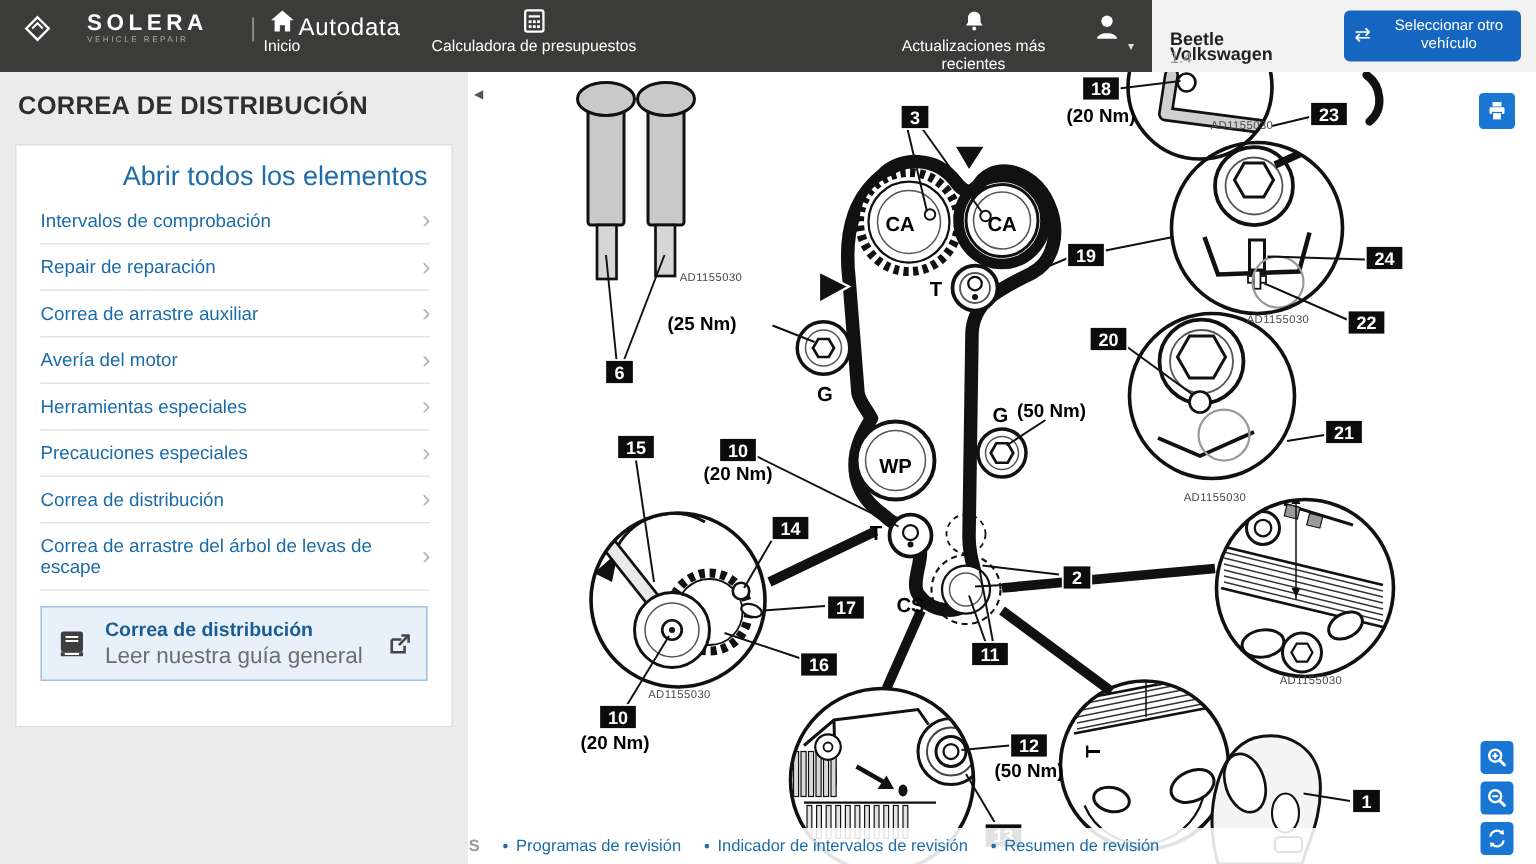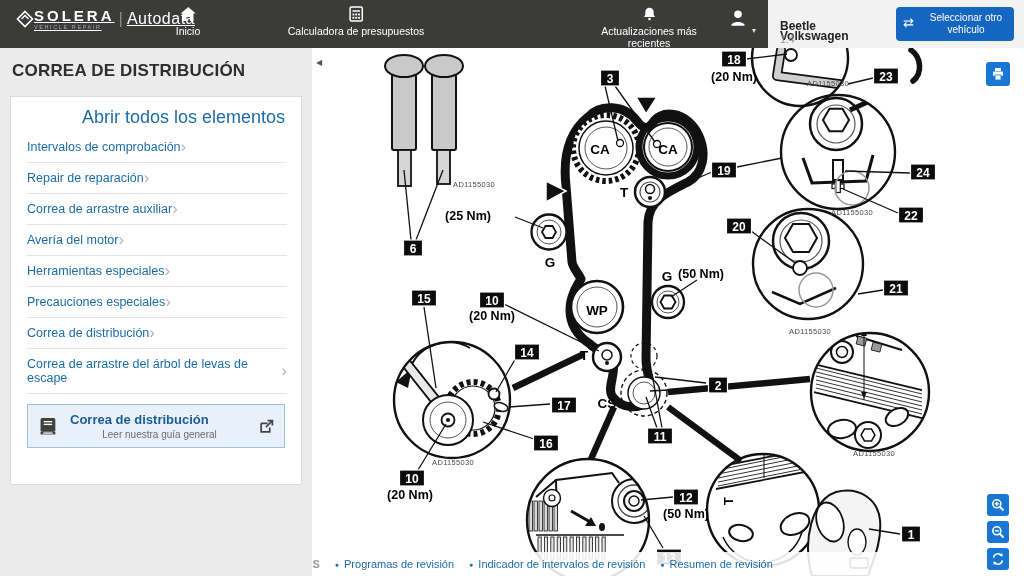--- a/index.html
+++ b/index.html
@@ -10,21 +10,21 @@
   #diagram { position:absolute; left:0; top:0; width:1024px; height:576px; z-index:1; }
   #diagram text { font-family:"Liberation Sans", sans-serif; }
   .co  { font-weight:bold; font-size:12px; fill:#fff; text-anchor:middle; }
   .pl  { font-weight:bold; font-size:13.5px; fill:#000; text-anchor:middle; }
   .tq  { font-weight:bold; font-size:12.5px; fill:#000; text-anchor:middle; }
   .wm  { font-size:7.5px; fill:#4a4a4a; text-anchor:middle; letter-spacing:.3px; }
 
   
   .hdr { position:absolute; left:0; top:0; width:768px; height:48px; background:#3b3b3a;
          color:#fff; z-index:5; }
-  .logo { position:absolute; left:16px; top:8px; display:flex; align-items:center; gap:0;text-decoration:underline; }
+  .logo { position:absolute; left:16px; top:8px; display:flex; align-items:center; gap:24px; }
   .logo-mark { width:18px; height:18px; }
   .brand-col { display:flex; flex-direction:column; line-height:1; }
   .brand { font-size:15px; font-weight:bold; letter-spacing:3px; }
   .brand-sub { font-size:5.5px; color:#a8a8a8; letter-spacing:1.6px; text-transform:uppercase; margin-top:2px; }
   .logo-div { color:#8b8b8b; font-size:17px; font-weight:300; margin:0 4px; }
   .product { font-size:16px; letter-spacing:.5px; }
   .nav-item { position:absolute; top:6px; transform:translateX(-50%); display:flex;
       flex-direction:column; align-items:center; gap:3px; color:#fff; font-size:10.5px;
       text-align:center; line-height:1.15; cursor:pointer; white-space:nowrap; }
   .nav-item.wrap { white-space:normal; width:120px; }
@@ -41,29 +41,29 @@
       border:none; border-radius:4px; color:#fff; font-size:10px; line-height:1.25;
       font-family:inherit; cursor:pointer; padding-left:22px; }
   .veh-btn .swap { position:absolute; left:7px; top:8px; font-size:13px; }
 
   
   .sb { position:absolute; left:0; top:48px; width:312px; height:528px; background:#ebebeb; z-index:4; }
   .sb-title { margin:13px 0 0 12px; font-size:17px; font-weight:bold; color:#2e2e2e; letter-spacing:.2px; }
   .card { position:absolute; left:10px; top:48px; width:292px; height:389px; background:#fff;
           border:1px solid #dcdcdc; }
   .open-all { text-align:right; padding:10px 16px 4px 0; font-size:18px; color:#1b6ca8; cursor:pointer; }
-  .row { display:flex; justify-content:flex-start; align-items:center; margin:0 14px 0 16px;
+  .row { display:flex; justify-content:space-between; align-items:center; margin:0 14px 0 16px;
          padding:8px 0; border-bottom:1px solid #e4e4e4; cursor:pointer; }
   .row-label { color:#1b6ca8; font-size:12.5px; }
   .chev { color:#b5b5b5; font-size:17px; line-height:10px; }
   .guide { margin:10px 16px 0 16px; border:1px solid #9fc1dd; background:#e8f1fa; padding:7px 10px;
            display:flex; align-items:center; gap:10px; position:relative; cursor:pointer; }
   .guide-txt { flex:1; }
   .guide-title { color:#1a5d94; font-weight:bold; font-size:13px; }
-  .guide-sub { color:#6d6d6d; font-size:10px; margin-top:2px;text-align:center; }
+  .guide-sub { color:#6d6d6d; font-size:15px; margin-top:2px; }
   .collapse { position:absolute; left:316px; top:58px; z-index:4; font-size:8px; color:#555; cursor:pointer; }
 
   
   .ftr { position:absolute; left:0; top:552px; width:1024px; height:24px; z-index:3;
          background:rgba(255,255,255,.88); display:flex; align-items:center; }
   .copy { width:170px; height:24px; background:#3b3b3a; color:#fff; font-size:9.5px;
           display:flex; align-items:center; padding-left:10px; flex:none; }
   .rel { margin-left:8px; color:#9b9b9b; font-weight:bold; font-size:11px; white-space:nowrap; }
   .flink { margin-left:15px; color:#1b6ca8; font-size:11px; display:flex; align-items:center;
            gap:5px; cursor:pointer; white-space:nowrap; }

